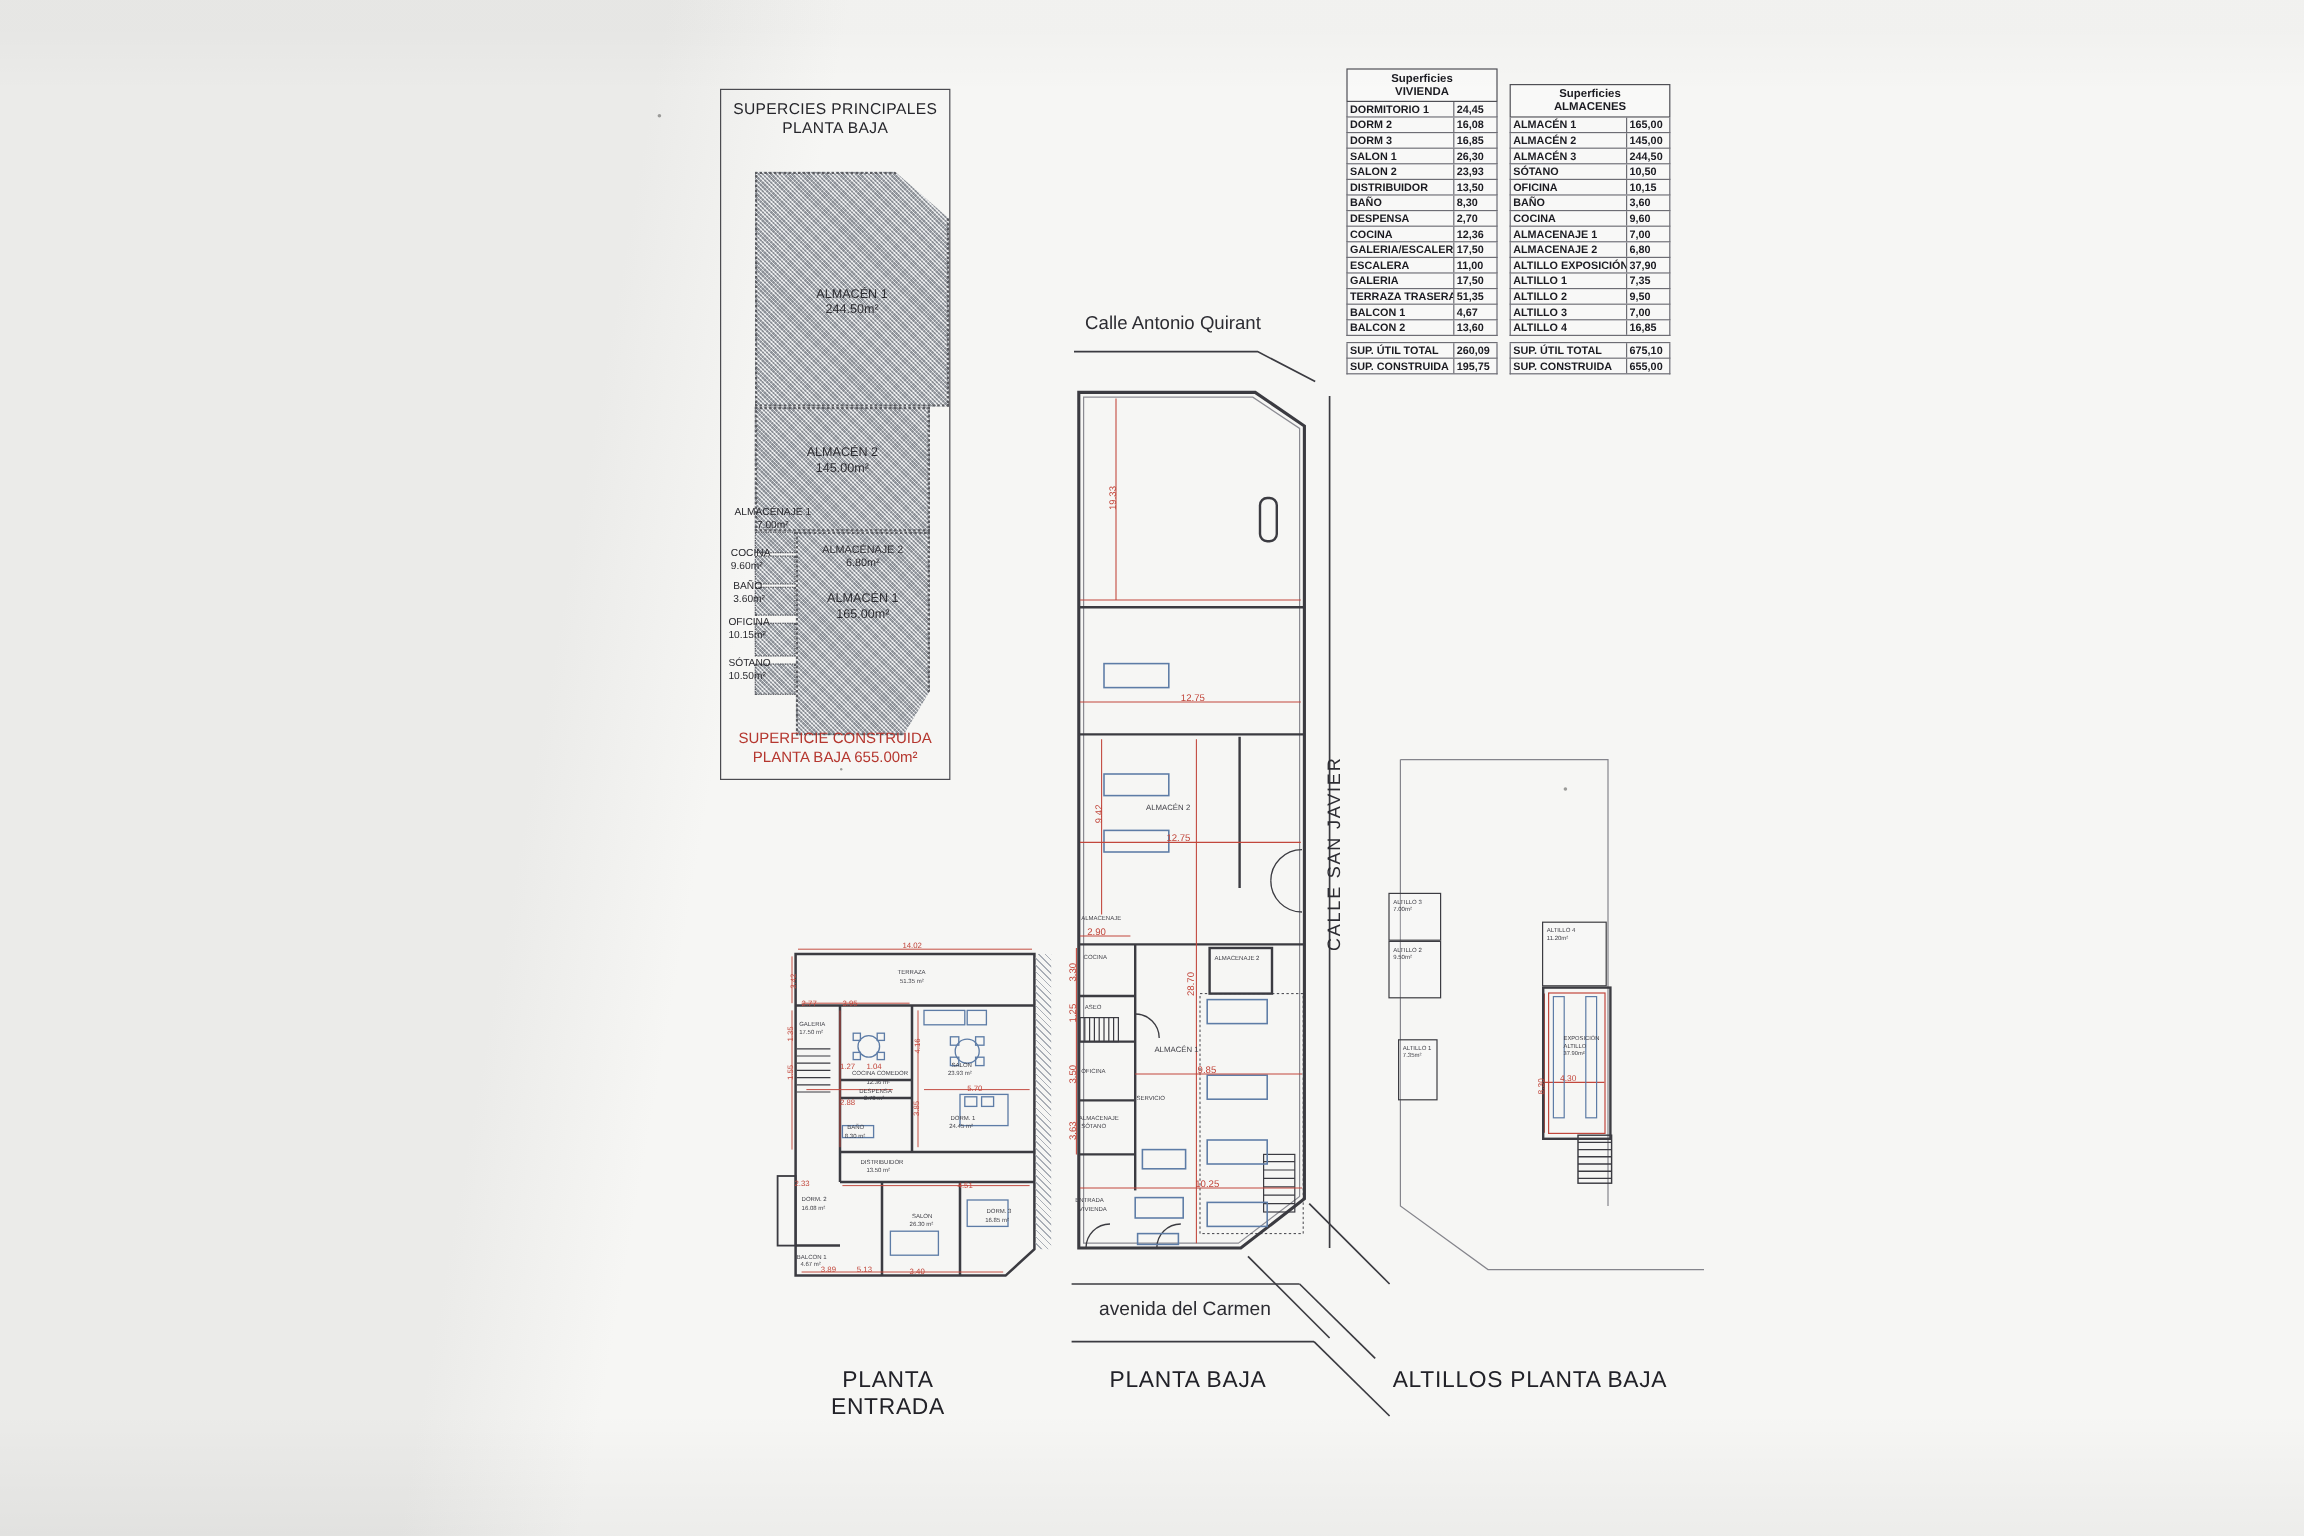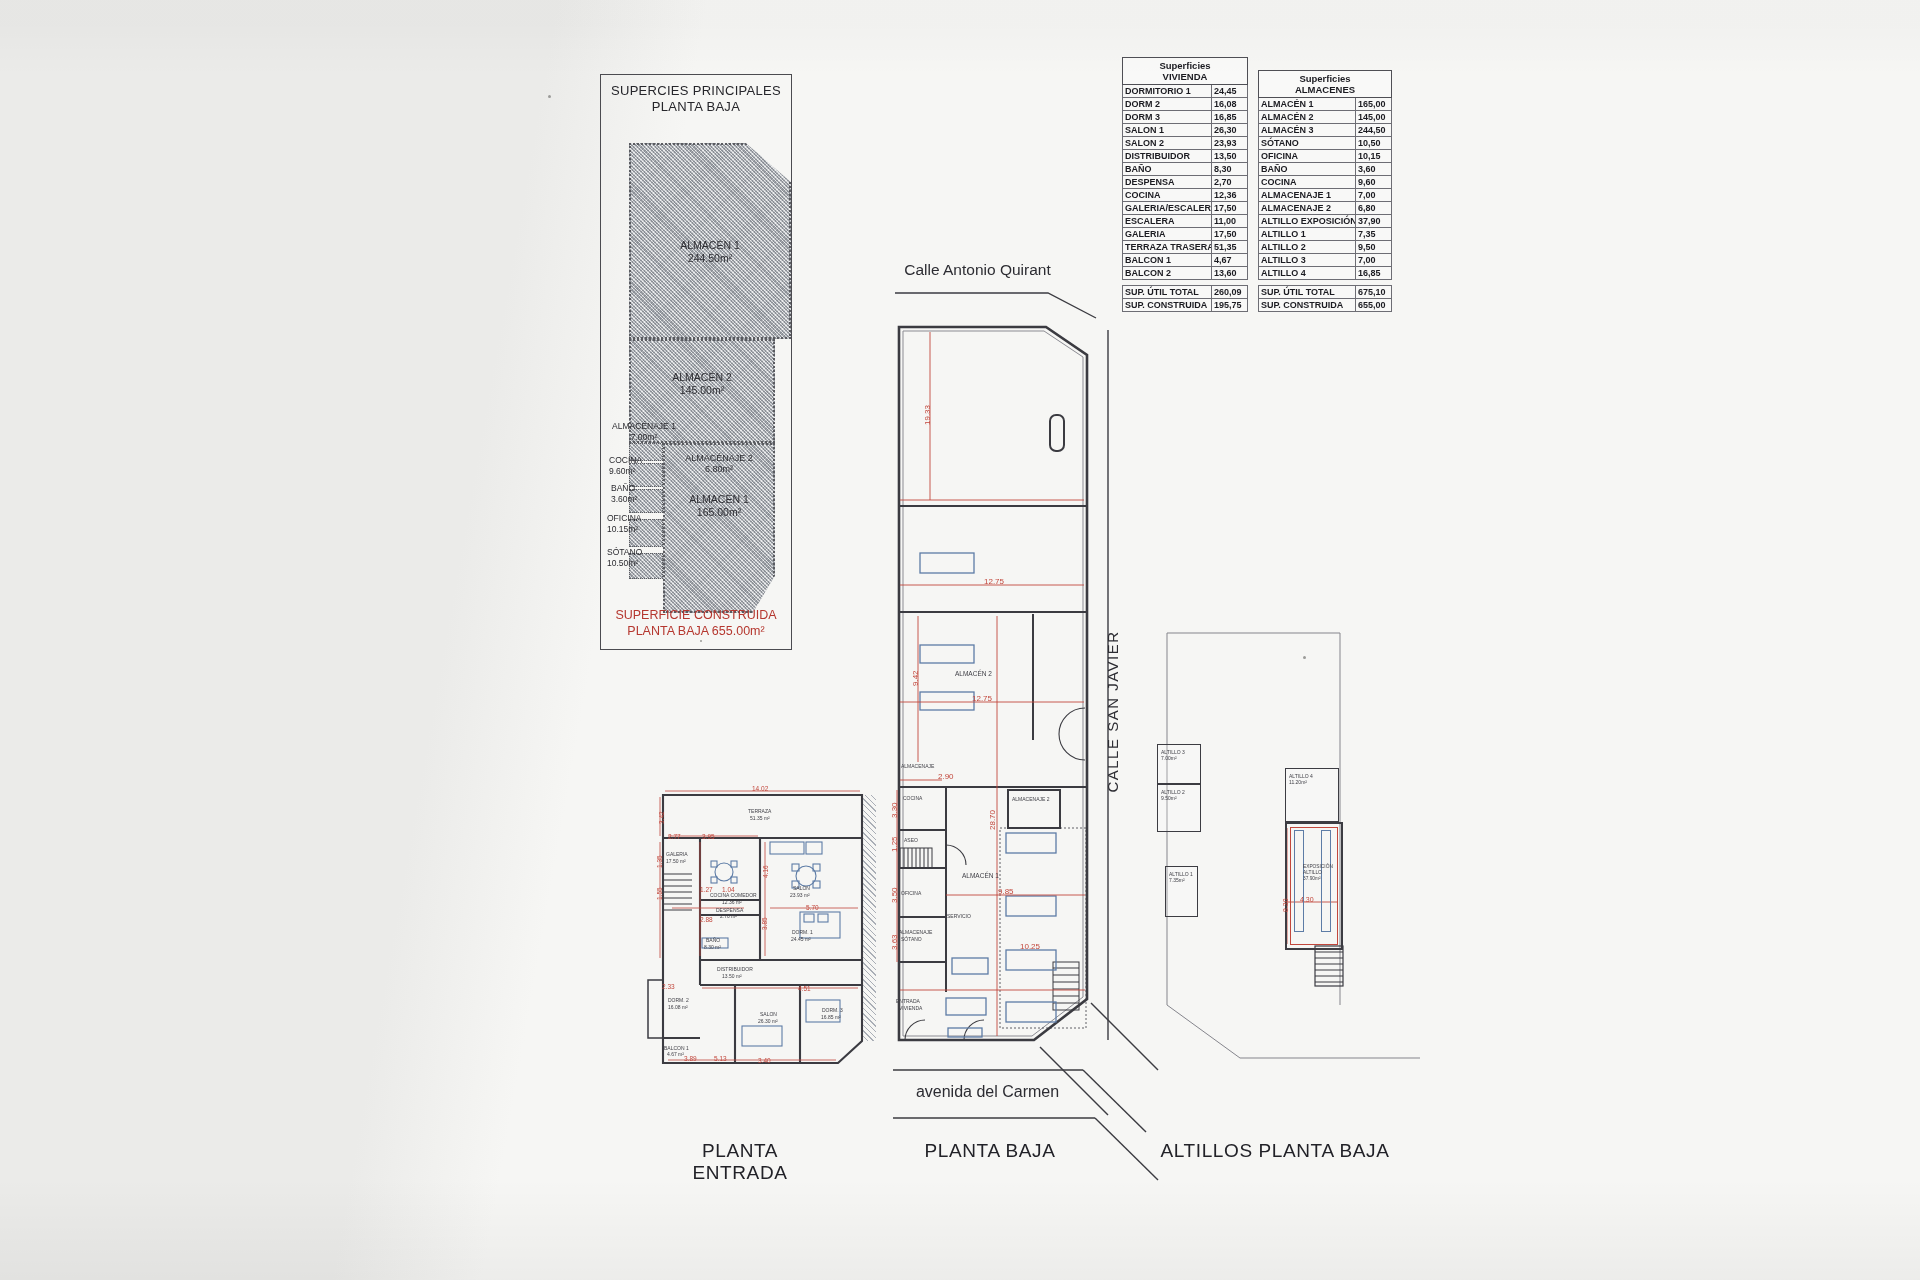--- a/index.html
+++ b/index.html
@@ -425,28 +425,28 @@
         <div class="lab" style="position: absolute; left: 962px; top: 873px;">ALMACÉN 1</div>
         <div class="lab t5" style="position: absolute; left: 947px; top: 914px;">SERVICIO</div>
         <div class="lab t5" style="position: absolute; left: 896px; top: 999px;">ENTRADA</div>
         <div class="lab t5" style="position: absolute; left: 899px; top: 1006px;">VIVIENDA</div>
       </div>
     <div>
         <div class="dim vert" style="position: absolute; left: 924px; top: 425px;">19.33</div>
         <div class="dim" style="position: absolute; left: 984px; top: 578px;">12.75</div>
         <div class="dim vert" style="position: absolute; left: 912px; top: 686px;">9.42</div>
         <div class="dim" style="position: absolute; left: 972px; top: 695px;">12.75</div>
-        <div class="dim" style="position: absolute; left: 938px; top: 773px; text-align: right;">2.90</div>
+        <div class="dim" style="position: absolute; left: 906px; top: 773px; text-align: right;">2.90</div>
         <div class="dim vert" style="position: absolute; left: 891px; top: 818px;">3.30</div>
         <div class="dim vert" style="position: absolute; left: 891px; top: 852px;">1.25</div>
         <div class="dim vert" style="position: absolute; left: 891px; top: 903px;">3.50</div>
         <div class="dim vert" style="position: absolute; left: 891px; top: 950px;">3.63</div>
         <div class="dim vert" style="position: absolute; left: 989px; top: 830px;">28.70</div>
         <div class="dim" style="position: absolute; left: 998px; top: 888px;">9.85</div>
-        <div class="dim" style="position: absolute; left: 996px; top: 943px; padding-left: 24px;">10.25</div>
+        <div class="dim" style="position: absolute; left: 996px; top: 983px;">10.25</div>
       </div>
   </div>
 
   <div class="pp">
     <div>
         <div class="lab t5" style="position: absolute; left: 748px; top: 809px;">TERRAZA</div>
         <div class="lab t5" style="position: absolute; left: 750px; top: 816px;">51.35 m²</div>
         <div class="lab t5" style="position: absolute; left: 666px; top: 852px;">GALERIA</div>
         <div class="lab t5" style="position: absolute; left: 666px; top: 859px;">17.50 m²</div>
         <div class="lab t5" style="position: absolute; left: 710px; top: 893px;">COCINA COMEDOR</div>

